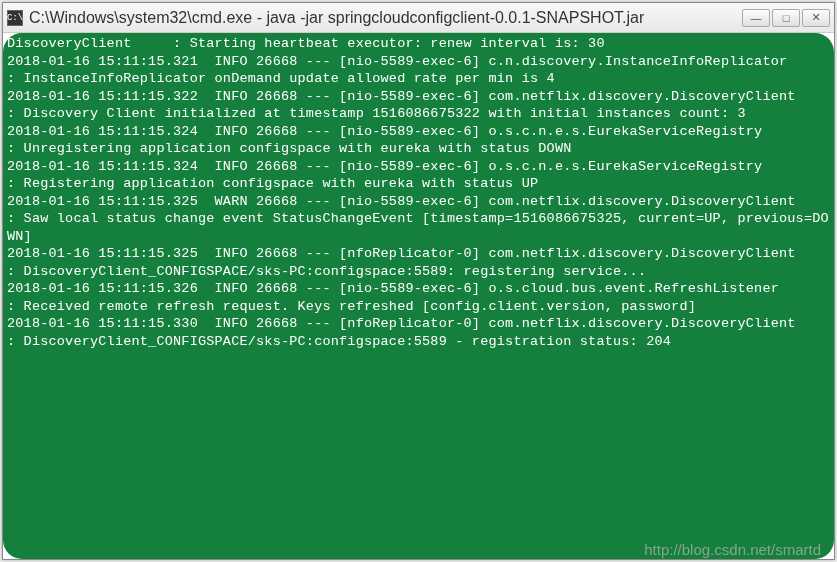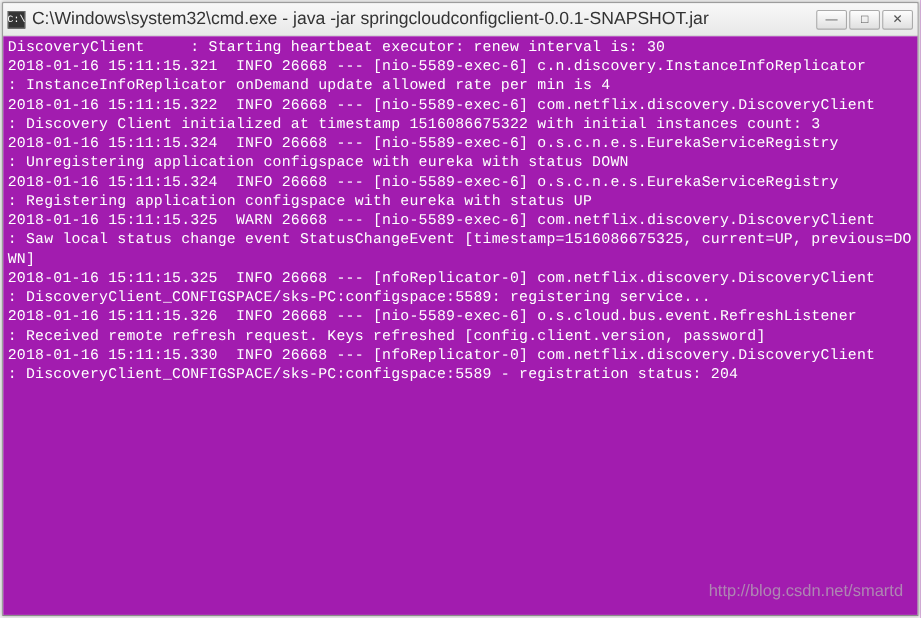--- a/index.html
+++ b/index.html
@@ -63,33 +63,34 @@
       align-items: center;
       justify-content: center;
       font-size: 11px;
       color: #555;
       cursor: pointer;
       font-family: sans-serif;
     }
     .win-btn.close { color: #555; }
     .terminal {
       flex: 1;
-      background: #a21caf;
+      background: #15803d;
       color: #fff;
       font-size: 13.5px;
       line-height: 17.5px;
       padding: 2px 4px;
       overflow: hidden;
       white-space: pre-wrap;
       word-break: break-all;
       letter-spacing: 0.2px;
+      border-radius: 19px;
     }
     .watermark {
       position: absolute;
-      bottom: 16px;
+      bottom: 4px;
       right: 16px;
       color: rgba(180,180,180,0.7);
       font-size: 15px;
       font-family: 'Segoe UI', Arial, sans-serif;
       pointer-events: none;
       text-align: right;
     }
   </style>
 </head>
 <body>

